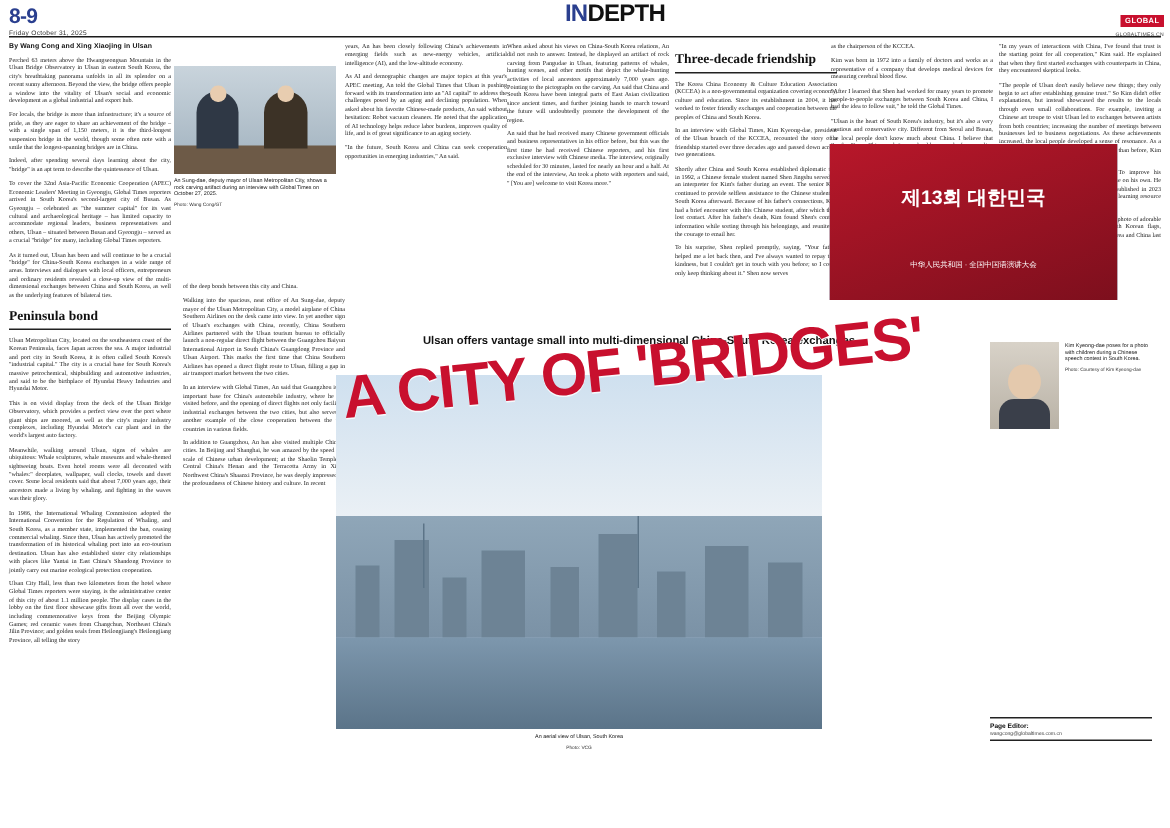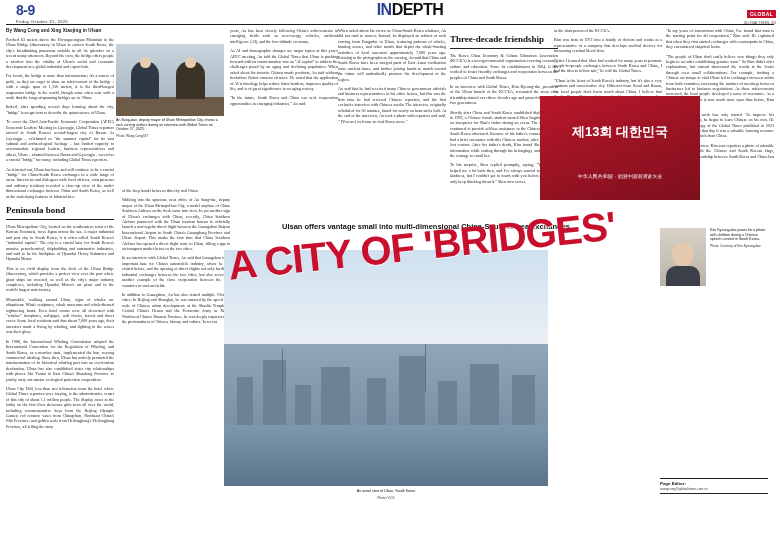--- a/index.html
+++ b/index.html
@@ -11,21 +11,21 @@
     overflow:hidden;
     position:relative;
   }
   .page{position:absolute;inset:0;}
 
   
   .masthead{
     position:absolute;left:0;top:0;width:780px;height:26px;
   }
   .mh-left{
-    position:absolute;left:16px;top:2px;
+    position:absolute;left:6px;top:2px;
     font-family:"Liberation Sans", sans-serif;
   }
   .mh-page{
     font-size:14px;font-weight:bold;color:#2a3f8f;letter-spacing:-0.5px;
   }
   .mh-date{
     font-size:4.4px;color:#333;margin-top:1px;letter-spacing:.2px;
   }
   .mh-center{
     position:absolute;left:0;right:0;top:1px;text-align:center;
@@ -86,21 +86,21 @@
 
   
   #photo-interview{left:116px;top:44px;width:108px;height:72px;}
   #cap-interview{position:absolute;left:116px;top:118px;width:108px;}
 
   
   #photo-skyline{left:224px;top:250px;width:324px;height:236px;}
   #cap-skyline{position:absolute;left:224px;top:489px;width:324px;}
 
   
-  #photo-event{left:540px;top:96px;width:160px;height:104px;}
+  #photo-event{left:553px;top:96px;width:192px;height:104px;}
 
   
   #photo-portrait{left:660px;top:228px;width:46px;height:58px;}
   .headline{
     position:absolute;left:226px;top:244px;
     font-family:"Liberation Sans", sans-serif;
     font-size:40px;font-weight:bold;color:#c8102e;
     letter-spacing:-1px;white-space:nowrap;
     transform:rotate(-6deg);transform-origin:left top;
     text-shadow:0 1px 0 rgba(255,255,255,.8);

